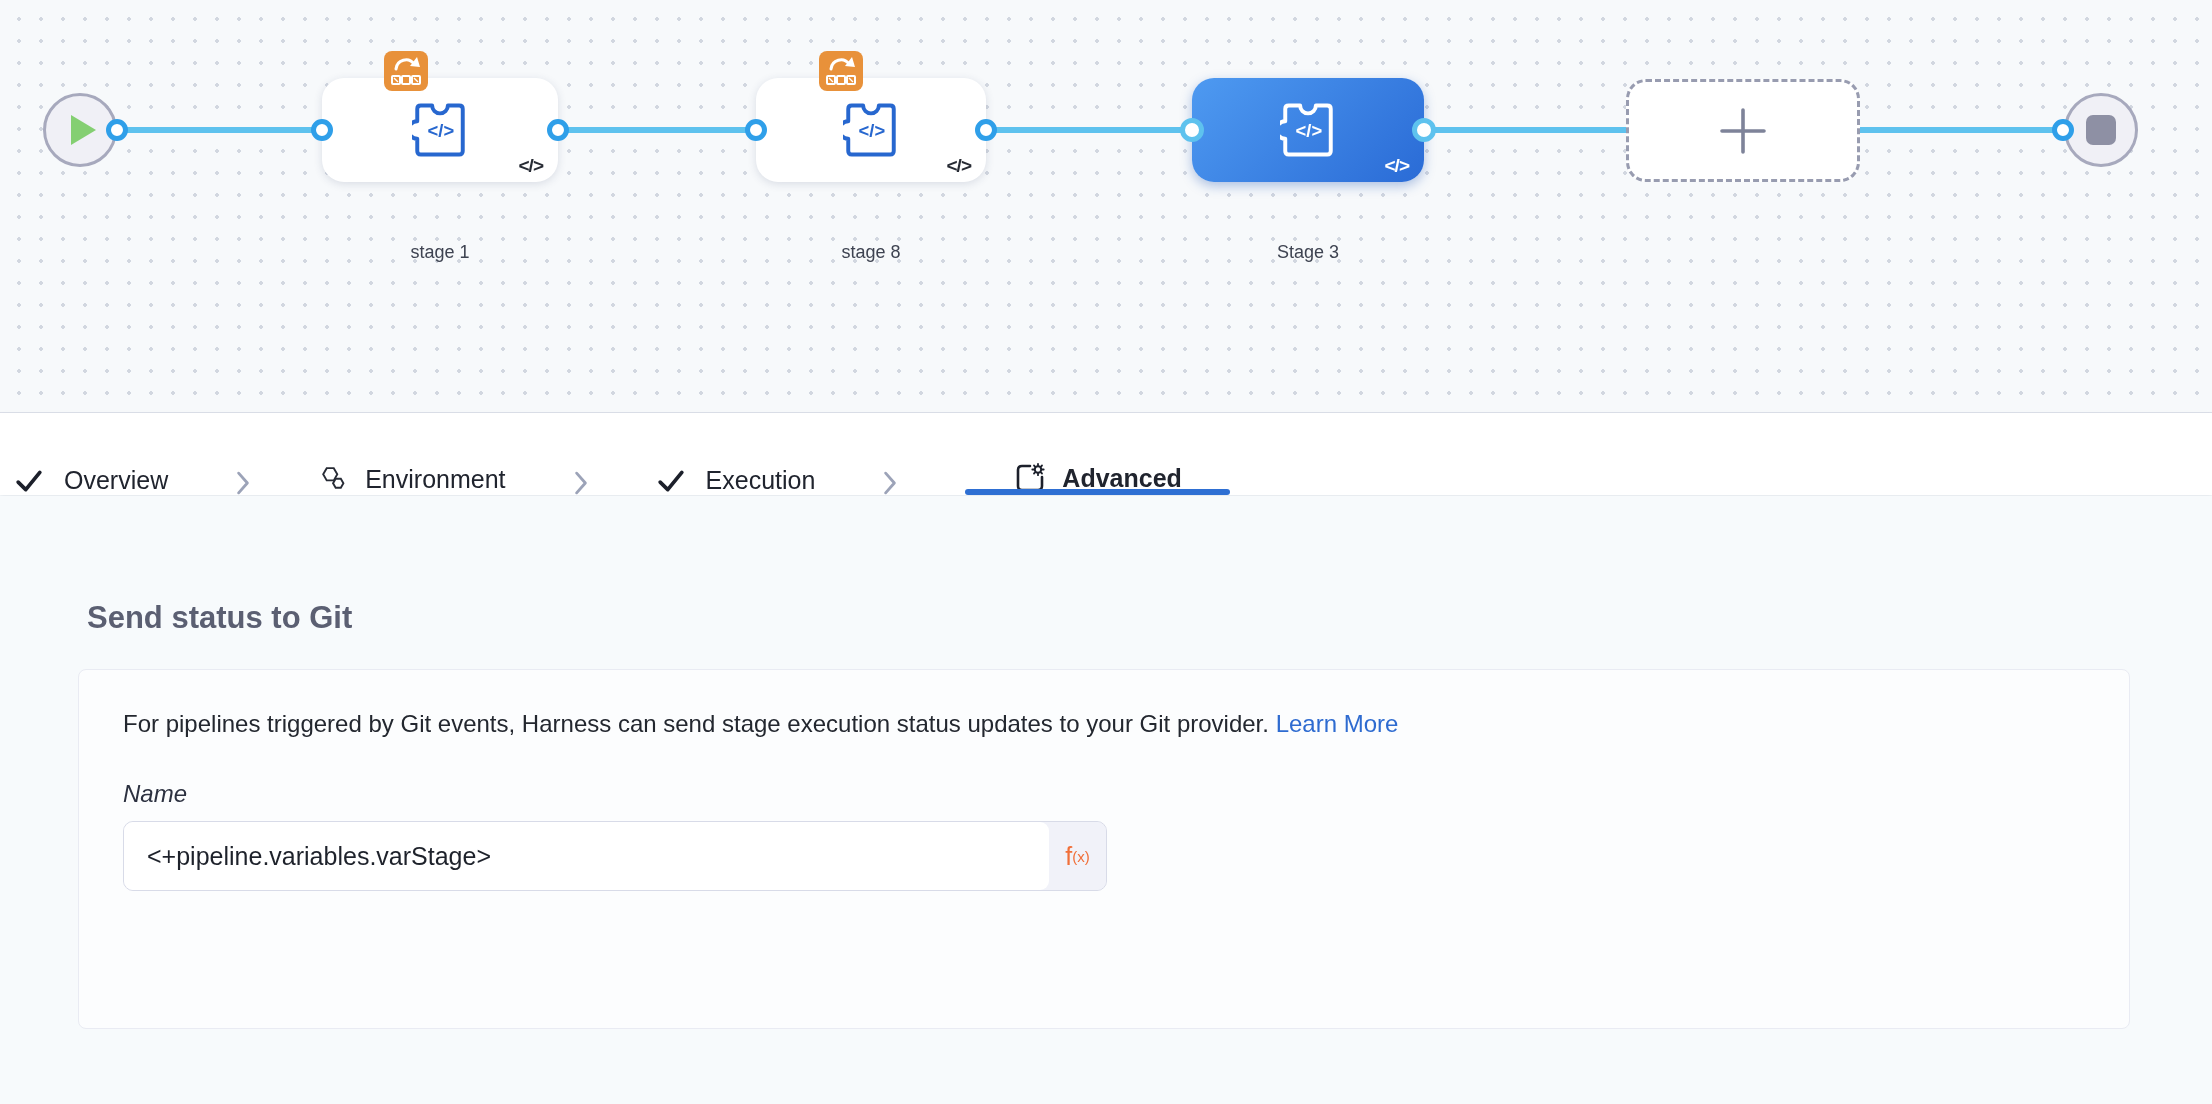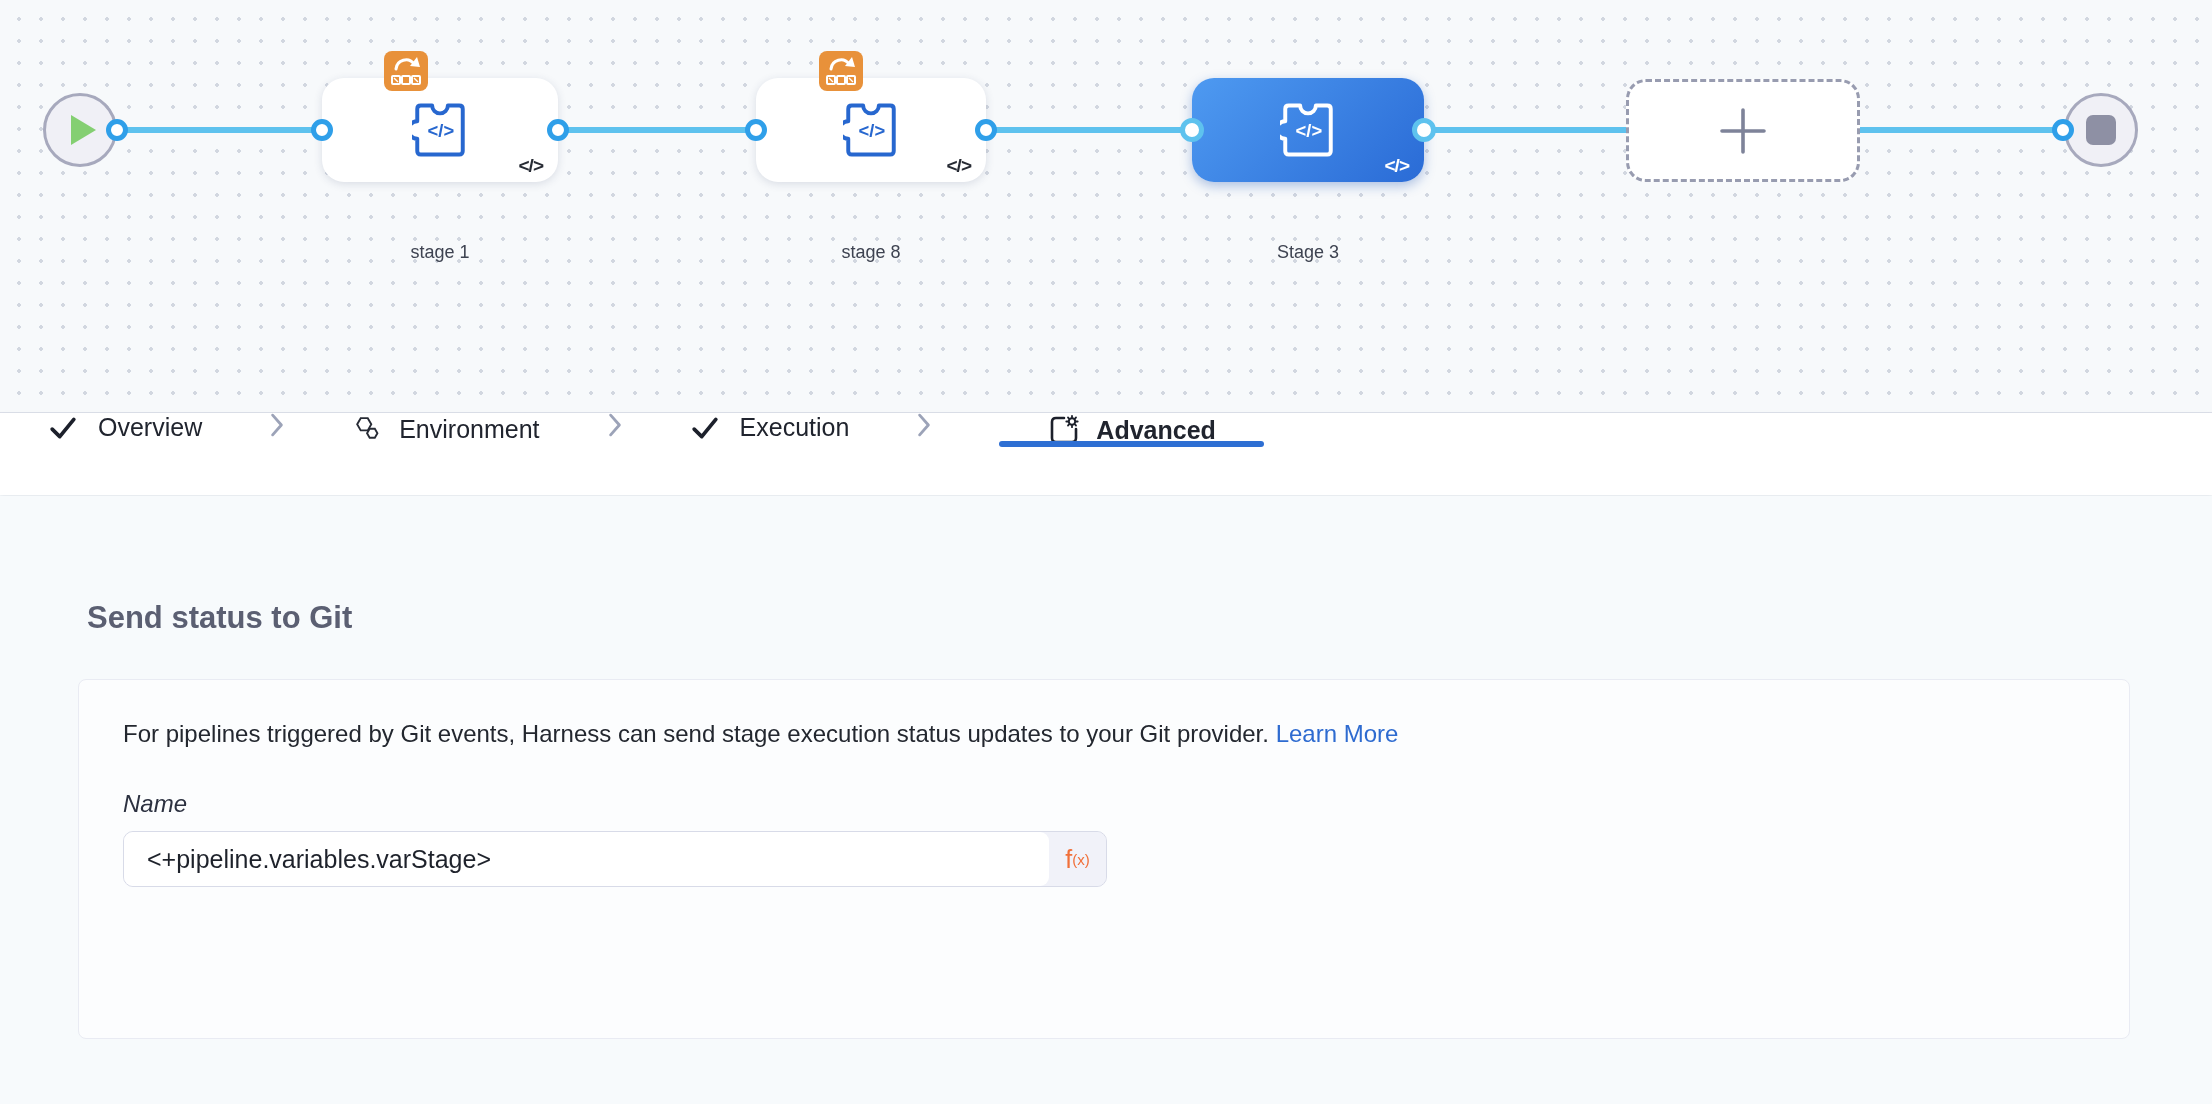--- a/index.html
+++ b/index.html
@@ -35,40 +35,40 @@
     display:flex;align-items:center;justify-content:center;}
 
   .port{position:absolute;top:119px;width:22px;height:22px;border-radius:50%;background:#fff;
     border:5px solid #2f9fe9;box-sizing:border-box;}
   .port.light{top:118px;width:24px;height:24px;border-color:#5ec2ee;}
 
   .stage-label{position:absolute;top:242px;width:320px;text-align:center;font-size:18px;color:#3e4351;}
 
   
   .tabbar{position:absolute;top:413px;left:0;right:0;height:82px;background:#fff;
-    display:flex;align-items:flex-start;padding-left:48px;
+    display:flex;align-items:flex-end;padding-left:14px;
     box-shadow:0 3px 6px rgba(70,80,110,.10);}
   .tab{display:flex;align-items:center;gap:20px;font-size:25px;color:#20242e;position:relative;cursor:pointer;white-space:nowrap;}
   .tab.active{font-weight:700;padding:0 48px;}
   .tab.active::after{content:"";position:absolute;left:0;right:0;bottom:0;height:6px;border-radius:4px;background:#2e6fd3;}
   .sep{display:flex;align-items:center;margin:0 64px;}
 
   
   .content{position:absolute;top:496px;left:0;right:0;bottom:0;background:#f7fafc;}
   .section-title{position:absolute;left:79px;top:96px;margin:8px;font-size:31px;font-weight:700;color:#5b5f72;}
   .card{position:absolute;left:78px;top:173px;width:2052px;height:360px;box-sizing:border-box;
-    background:#fcfdfe;border:1px solid #e9ebf3;border-radius:8px;padding:40px 44px;margin-top:10px;}
+    background:#fcfdfe;border:1px solid #e9ebf3;border-radius:8px;padding:40px 44px;}
   .desc{margin:0;font-size:24px;line-height:28px;color:#23272f;}
   .desc a{color:#2e6bd0;text-decoration:none;cursor:pointer;}
   .toggle-row{margin-top:44px;display:flex;align-items:center;gap:19px;height:30px;}
   .switch{width:47px;height:30px;border-radius:15px;background:#3173cc;position:relative;cursor:pointer;flex:0 0 auto;}
   .knob{position:absolute;right:3px;top:3px;width:24px;height:24px;border-radius:50%;background:#fff;}
   .toggle-label{font-size:24px;color:#23272f;}
   .name-label{margin-top:42px;font-size:24px;line-height:28px;color:#2c3140;font-weight:500;font-style:italic;}
-  .input-group{margin-top:13px;display:flex;width:984px;height:56px;box-sizing:border-box;
+  .input-group{margin-top:13px;display:flex;width:984px;height:70px;box-sizing:border-box;
     border:1px solid #d8dbe8;border-radius:10px;background:#f1f2f9;overflow:hidden;}
   .input-group input{flex:1;border:none;outline:none;background:#fff;border-radius:0 9px 9px 0;
     font-size:25px;color:#1e222b;padding:0 23px;font-family:"Liberation Sans",sans-serif;}
   .fx-btn{width:57px;display:flex;align-items:center;justify-content:center;border:none;cursor:pointer;
     background:#f1f2f9;color:#f1703a;font-size:25px;font-family:"Liberation Sans",sans-serif;}
   .fx-btn sub{font-size:15px;line-height:1;}
 </style>
 </head>
 <body>
 

